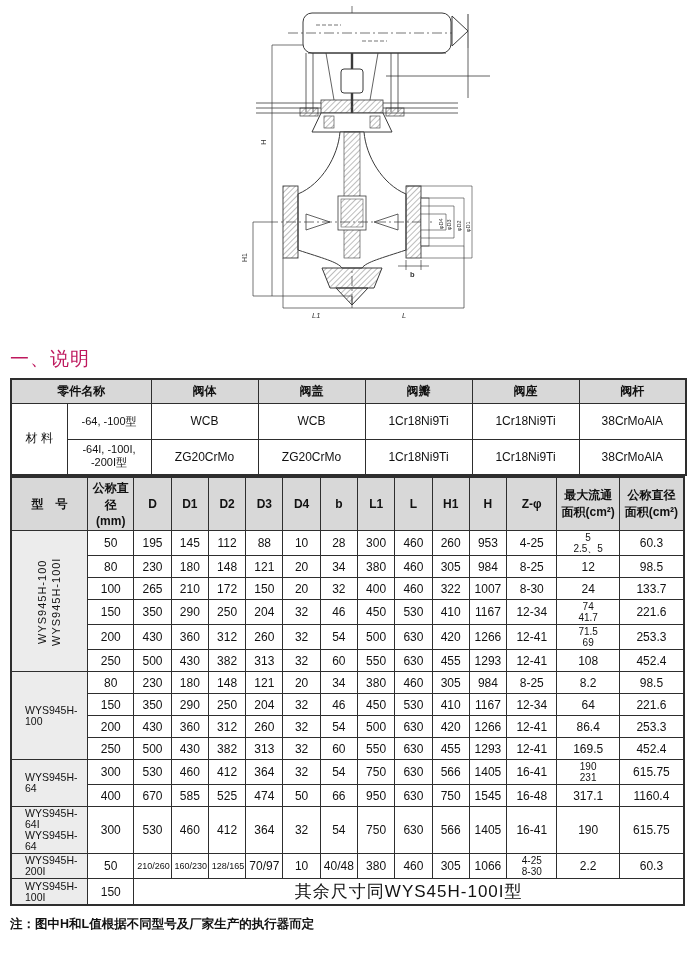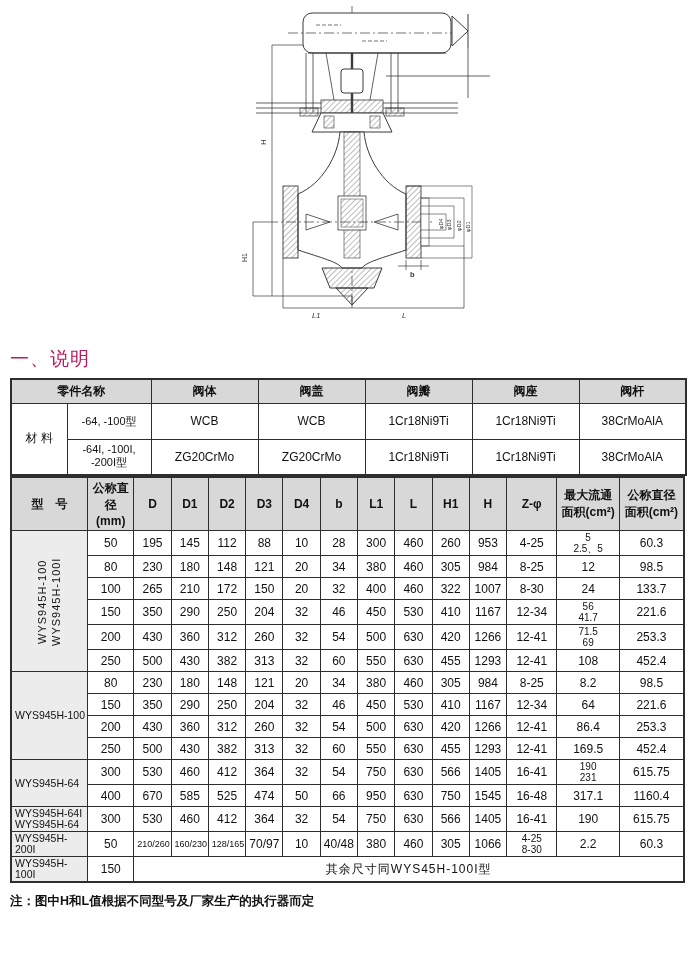--- a/index.html
+++ b/index.html
@@ -31,30 +31,30 @@
     height: 22px; padding: 1px; background:#fff;
   }
   
   .mat-table th { height: 24px; }
   .mat-table td { height: 36px; }
   .mat-table .type-cell { font-size: 11px; white-space: pre-line; }
   
   .dim-table th { height: 23px; margin-top: 34px; }
   .dim-table td.model {
     background: #ececec; font-size: 10.5px; text-align: left;
-    padding-left: 3px; white-space: pre-line; line-height: 11px;
+    padding-left: 13px; white-space: pre-line; line-height: 11px;
   }
   .dim-table td.model.vertical {
     writing-mode: vertical-rl; transform: rotate(180deg);
     text-align: center; padding: 0; font-size: 11px; line-height: 14px;
     letter-spacing: 1px;
   }
   .dim-table td.two { font-size: 10px; line-height: 11px; white-space: pre-line; }
   .dim-table td.sm { font-size: 9px; text-align: right; }
-  .dim-table td.span-cell { font-size: 12px; letter-spacing: 1px; }
+  .dim-table td.span-cell { font-size: 17px; letter-spacing: 1px; }
   .note { font-size: 12.5px; font-weight: bold; margin-top: 10px; }
   svg text { fill: #333; }
 </style>
 </head>
 <body>
 
 <div class="page">
 
   <div class="drawing-wrap">
     <svg width="695" height="332" viewBox="0 0 695 332">
@@ -317,21 +317,21 @@
             <td>290</td>
             <td>250</td>
             <td>204</td>
             <td>32</td>
             <td>46</td>
             <td>450</td>
             <td>530</td>
             <td>410</td>
             <td>1167</td>
             <td>12-34</td>
-            <td class="two">56
+            <td class="two">74
 41.7</td>
             <td>221.6</td>
           </tr>
           <tr>
             <td>200</td>
             <td>430</td>
             <td>360</td>
             <td>312</td>
             <td>260</td>
             <td>32</td>

